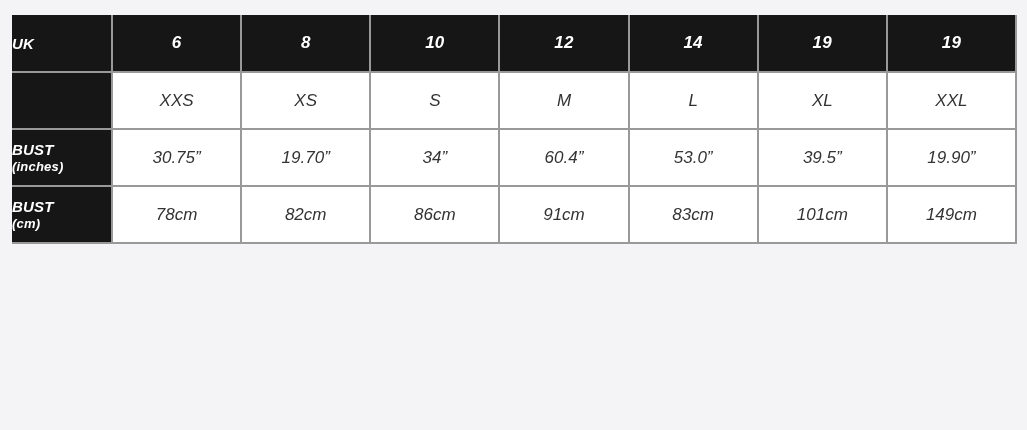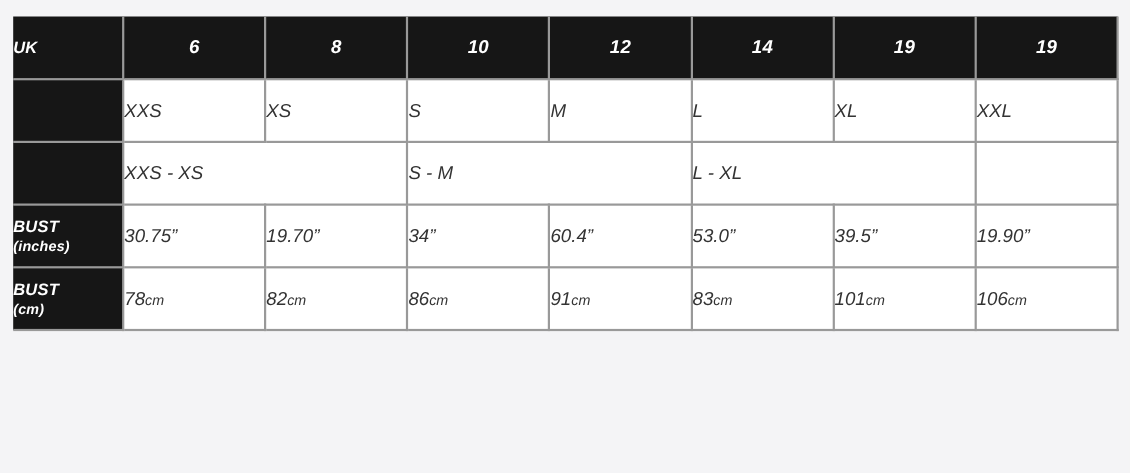--- a/index.html
+++ b/index.html
@@ -55,25 +55,26 @@
   .sublabel {
     display: block;
     font-size: 13px;
     font-weight: 700;
     margin-top: 1px;
   }
   
   td.cell {
     background: #ffffff;
     color: #333333;
+    text-align: center;
     font-size: 17px;
     font-weight: 400;
   }
   td.cell .unit {
-    font-size: 13px;
+    font-size: 17px;
   }
 </style>
 </head>
 <body>
 
 <div class="page">
   <table class="size-chart">
     <colgroup>
       <col style="width:100px">
       <col>
@@ -101,27 +102,20 @@
       <th class="hdr"></th>
       <td class="cell">XXS</td>
       <td class="cell">XS</td>
       <td class="cell">S</td>
       <td class="cell">M</td>
       <td class="cell">L</td>
       <td class="cell">XL</td>
       <td class="cell">XXL</td>
     </tr>
 
-    <tr>
-      <th class="hdr"></th>
-      <td class="cell" colspan="2">XXS - XS</td>
-      <td class="cell" colspan="2">S - M</td>
-      <td class="cell" colspan="2">L - XL</td>
-      <td class="cell"></td>
-    </tr>
 
 
 
     <tr>
       <th class="hdr"><span>BUST</span><span class="sublabel">(inches)</span></th>
       <td class="cell">30.75”</td>
       <td class="cell">19.70”</td>
       <td class="cell">34”</td>
       <td class="cell">60.4”</td>
       <td class="cell">53.0”</td>
@@ -130,17 +124,17 @@
     </tr>
 
     <tr>
       <th class="hdr"><span>BUST</span><span class="sublabel">(cm)</span></th>
       <td class="cell"><span>78</span><span class="unit">cm</span></td>
       <td class="cell"><span>82</span><span class="unit">cm</span></td>
       <td class="cell"><span>86</span><span class="unit">cm</span></td>
       <td class="cell"><span>91</span><span class="unit">cm</span></td>
       <td class="cell"><span>83</span><span class="unit">cm</span></td>
       <td class="cell"><span>101</span><span class="unit">cm</span></td>
-      <td class="cell"><span>106</span><span class="unit">cm</span></td>
+      <td class="cell"><span>149</span><span class="unit">cm</span></td>
     </tr>
   </tbody>
     </table>
 </div>
 
 </body></html>

